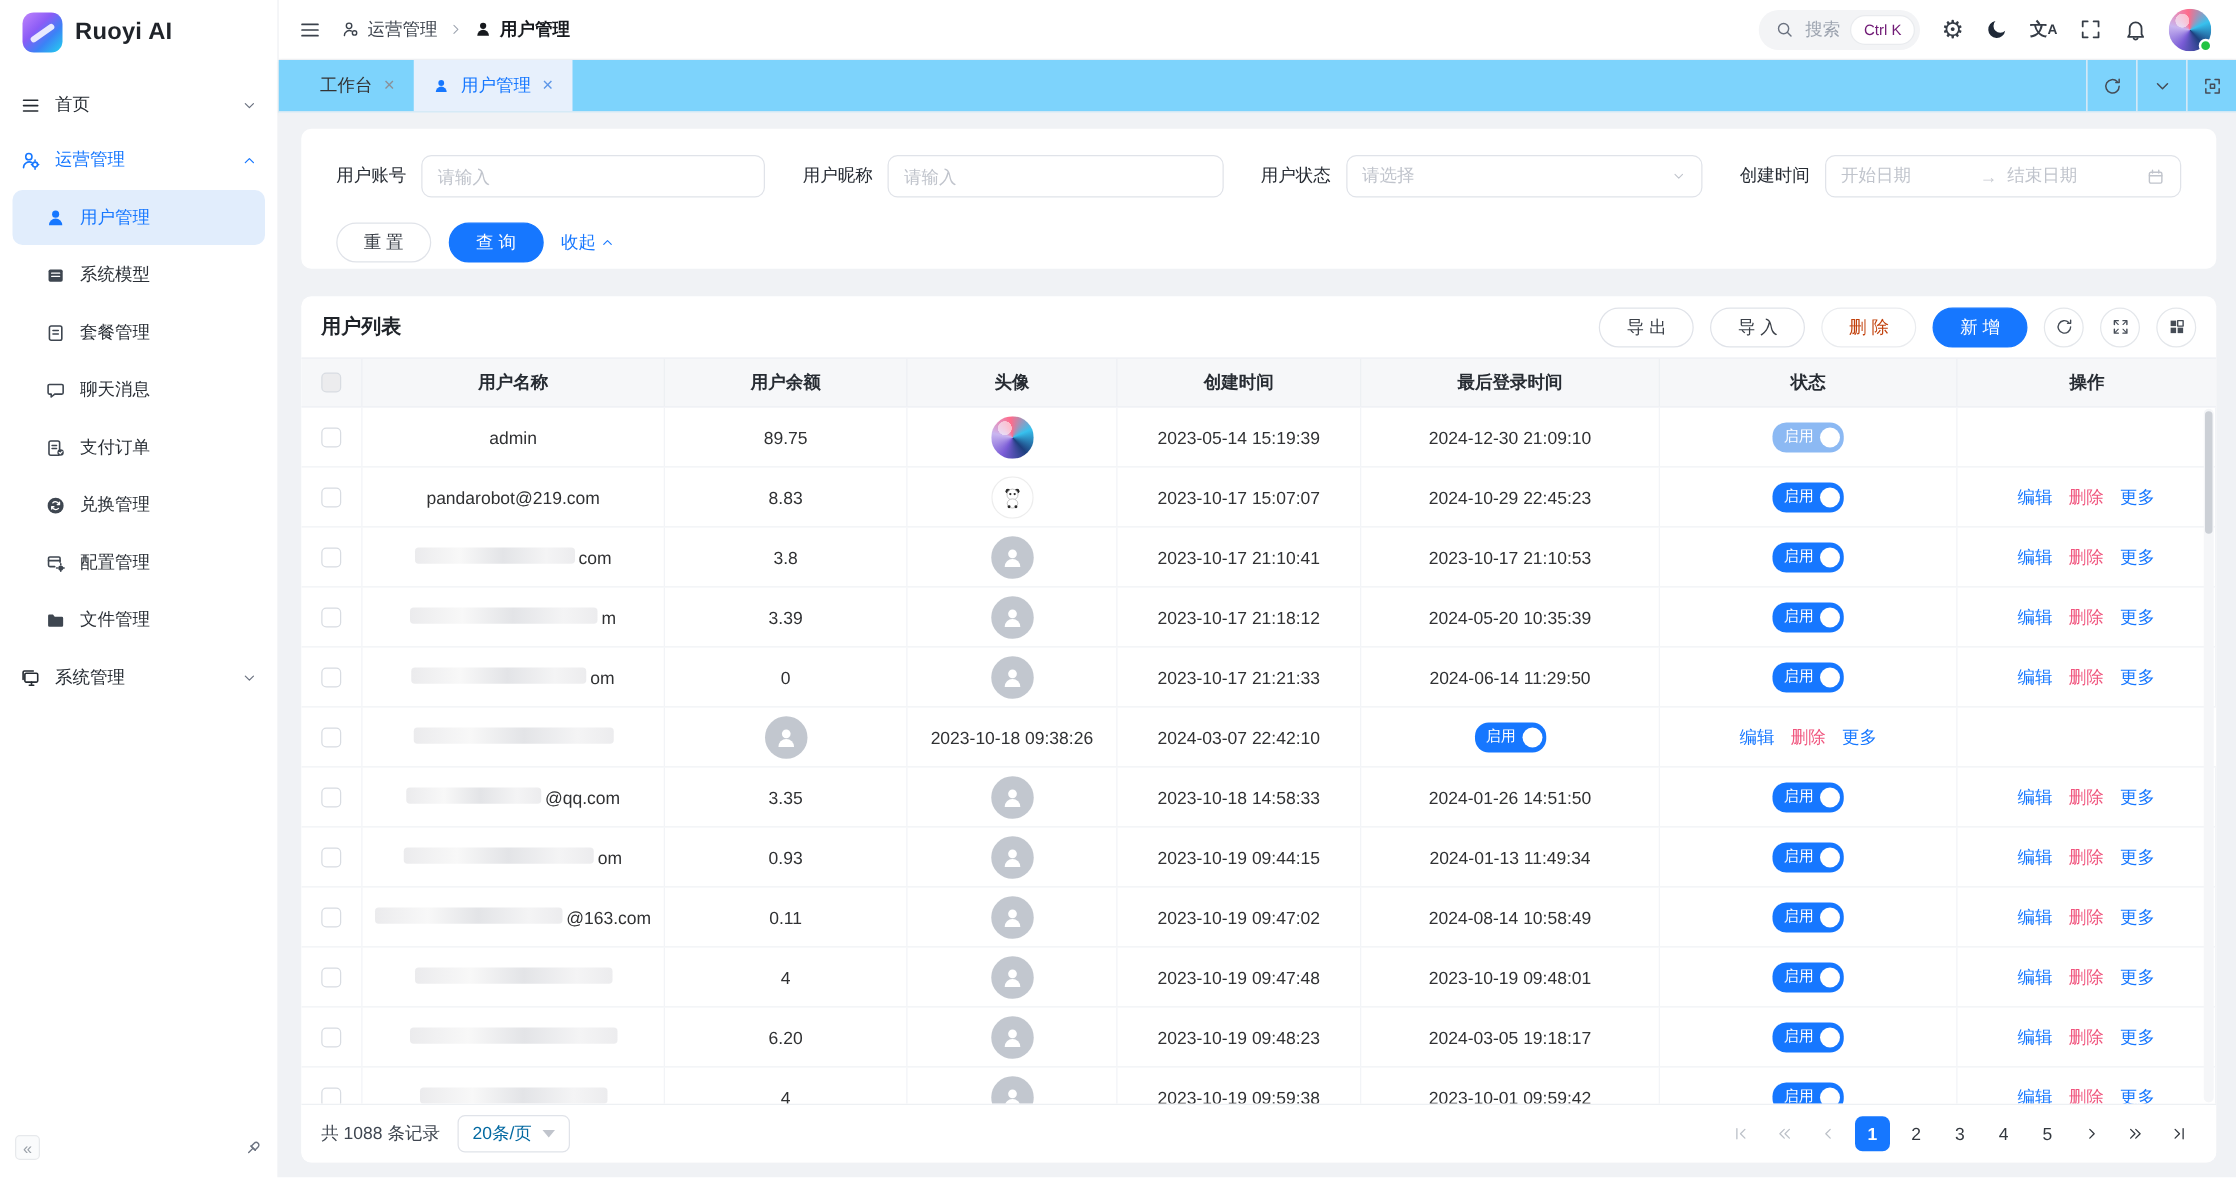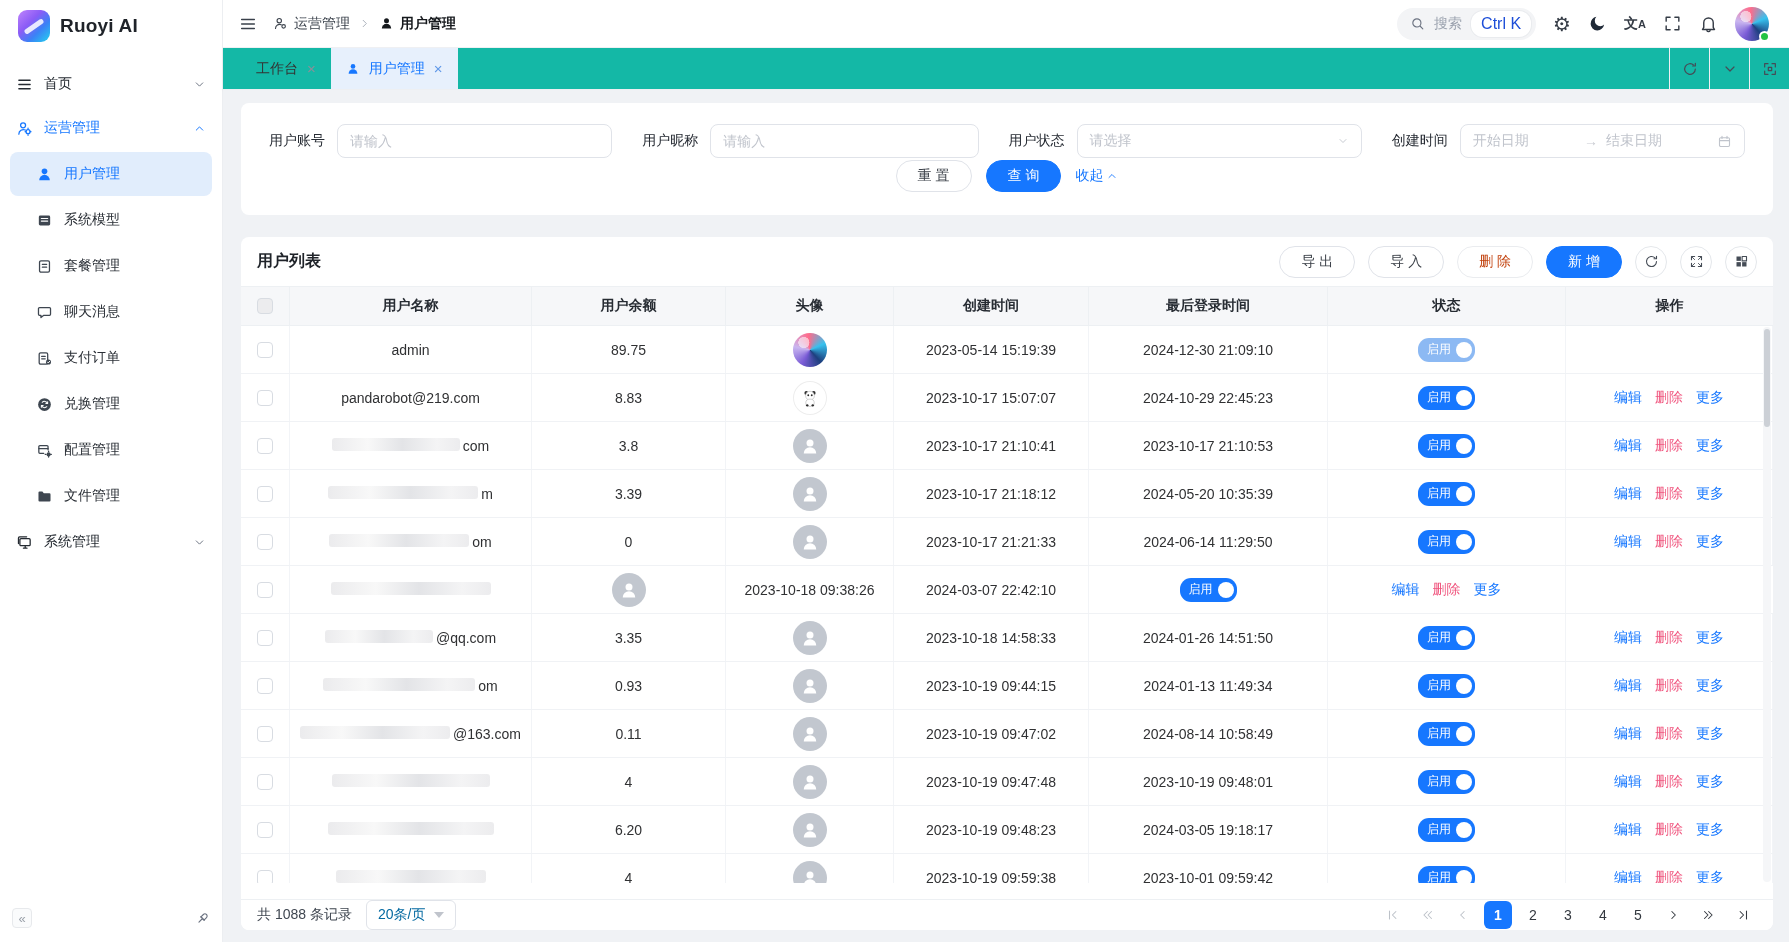--- a/index.html
+++ b/index.html
@@ -37,35 +37,35 @@
   .topbar { height:48px; flex:none; background:#fff; border-bottom:1px solid #f0f1f4; display:flex; align-items:center; gap:16px; padding:0 20px 0 16px; }
   .hamburger { width:18px; height:18px; color:#3a414b; cursor:pointer; }
   .crumbs { display:flex; align-items:center; gap:9px; }
   .crumb { display:flex; align-items:center; gap:6px; color:#3c434d; }
   .crumb.current { color:#16191d; font-weight:700; }
   .crumb .ic { width:15px; height:15px; }
   .crumb-sep { width:11px; height:11px; color:#9ca3af; }
   .topbar-right { margin-left:auto; display:flex; align-items:center; gap:17px; }
   .search-pill { height:32px; background:#f3f4f6; border-radius:16px; display:flex; align-items:center; gap:9px; padding:0 5px 0 13px; color:#9ca3af; cursor:pointer; }
   .search-ic { width:15px; height:15px; color:#6b7280; }
-  .kbd { background:#fff; border-radius:12px; padding:4px 10px; font-size:16px; color:#1d4ed8; box-shadow:0 0 0 1px #e9ebee; }
+  .kbd { background:#fff; border-radius:12px; padding:4px 10px; font-size:12px; color:#701a75; box-shadow:0 0 0 1px #e9ebee; }
   .hicon { color:#353c46; cursor:pointer; display:flex; align-items:center; }
   .hicon .ic { width:19px; height:19px; }
   .gear-glyph { font-size:20px; line-height:1; color:#353c46; }
   .lang-ic { font-size:14px; font-weight:700; color:#353c46; }
   .lang-ic i { font-style:normal; font-size:11px; }
   .avatar { width:34px; height:34px; border-radius:50%; background:#c2c7cf; position:relative; overflow:hidden; display:flex; align-items:center; justify-content:center; flex:none; }
   .avatar--panda { background:
       radial-gradient(circle at 32% 28%, rgba(255,255,255,.55) 0 16%, rgba(255,255,255,0) 17%),
       conic-gradient(from 210deg,#7a5cd6,#c9b6f0,#ff6b8a,#37c1ee,#1d3f7e,#7a5cd6); }
   .avatar-wrap { position:relative; cursor:pointer; }
   .online-dot { position:absolute; right:-1px; bottom:-1px; width:11px; height:11px; border-radius:50%; background:#23c343; border:2px solid #fff; }
 
   
-  .tabbar { height:42px; flex:none; background:#14b8a6; border-bottom:1px solid #edeff2; display:flex; align-items:stretch; padding-left:18px; box-shadow:0 1px 3px rgba(31,35,41,.04); }
+  .tabbar { height:42px; flex:none; background:#7dd3fc; border-bottom:1px solid #edeff2; display:flex; align-items:stretch; padding-left:18px; box-shadow:0 1px 3px rgba(31,35,41,.04); }
   .tab { display:flex; align-items:center; gap:9px; padding:0 15px; font-size:14px; color:#333; cursor:pointer; }
   .tab .ic { width:14px; height:14px; }
   .close-x { font-size:15px; color:#8a9099; line-height:1; }
   .close-x::before { content:"×"; }
   .tab.active { background:#e7f0fc; color:var(--accent); }
   .tab.active .close-x { color:#5e97e8; }
   .tab-tools { margin-left:auto; display:flex; align-items:stretch; }
   .tool { width:40px; display:flex; align-items:center; justify-content:center; border-left:1px solid #eef0f3; color:#454c56; cursor:pointer; }
   .tool .ic { width:16px; height:16px; }
 
@@ -77,21 +77,21 @@
   .ffield { display:flex; align-items:center; gap:12px; min-width:0; }
   .flabel { white-space:nowrap; color:#262b33; }
   .ctrl { flex:1; min-width:0; height:34px; border:1px solid #e0e3e9; border-radius:8px; background:#fff;
     display:flex; align-items:center; gap:8px; padding:0 12px; color:#c0c4cc; font-size:14px; }
   input.ctrl { outline:none; color:#303133; }
   input.ctrl::placeholder { color:#c0c4cc; }
   .ctrl .grow { flex:1; }
   .sel-chev { width:12px; height:12px; color:#c0c4cc; }
   .range-arrow { color:#c9ccd2; }
   .cal-ic { width:15px; height:15px; color:#c0c4cc; }
-  .fbtns { display:flex; justify-content:center; align-items:center; gap:14px; margin-top:2px; }
+  .fbtns { display:flex; justify-content:flex-start; align-items:center; gap:14px; margin-top:20px; }
   .btn { height:32px; padding:0 21px; border-radius:16px; border:1px solid #e0e3e9; background:#fff; color:#3b4048;
     font-size:14px; font-family:inherit; display:inline-flex; align-items:center; justify-content:center; cursor:pointer; white-space:nowrap; }
   .btn-primary { background:var(--accent); border-color:var(--accent); color:#fff; }
   .btn-disabled { color:#c2410c; border-color:#eaecef; }
   .link-collapse { color:var(--accent); display:flex; align-items:center; gap:3px; cursor:pointer; }
   .link-collapse .chev { color:var(--accent); width:12px; height:12px; }
 
   
   .table-card { margin-top:22px; background:#fff; border-radius:8px; height:693px; position:relative; overflow:hidden; display:flex; flex-direction:column; }
   .tc-head { height:49px; flex:none; display:flex; align-items:center; padding:0 16px; }
@@ -131,21 +131,21 @@
   .trow:nth-child(5) .smudge { width:140px; }
   .trow:nth-child(6) .smudge { width:160px; }
   .trow:nth-child(7) .smudge { width:108px; }
   .trow:nth-child(8) .smudge { width:152px; }
   .trow:nth-child(9) .smudge { width:150px; }
   .trow:nth-child(10) .smudge { width:158px; }
   .trow:nth-child(11) .smudge { width:166px; }
   .trow:nth-child(12) .smudge { width:150px; }
   .vscroll { position:absolute; right:2px; top:90px; bottom:48px; width:8px; background:#f5f6f8; border-radius:4px; }
   .vthumb { position:absolute; top:2px; left:1px; width:6px; height:98px; background:#ccd0d6; border-radius:3px; }
-  .tc-foot { margin-top:auto; height:31px; flex:none; border-top:1px solid #edf0f3; display:flex; align-items:center; padding:0 16px; color:#3f4650; background:#fff; position:relative; z-index:2; }
+  .tc-foot { margin-top:auto; height:47px; flex:none; border-top:1px solid #edf0f3; display:flex; align-items:center; padding:0 16px; color:#3f4650; background:#fff; position:relative; z-index:2; }
   .page-size { margin-left:14px; height:30px; border:1px solid #e0e3e9; border-radius:6px; display:flex; align-items:center; gap:9px; padding:0 11px; cursor:pointer; color:#0369a1; }
   .caret-down { width:0; height:0; border-left:5px solid transparent; border-right:5px solid transparent; border-top:6px solid #c0c4cc; }
   .pgs { margin-left:auto; display:flex; align-items:center; gap:7px; }
   .pg { min-width:28px; height:28px; border:none; background:transparent; border-radius:6px; font-family:inherit; font-size:14px;
     color:#33383f; display:flex; align-items:center; justify-content:center; cursor:pointer; }
   .pg .ic { width:14px; height:14px; }
   .pg.disabled { color:#bcc1c8; }
   .pg.active { background:var(--accent); color:#fff; font-weight:700; }
 </style>
 </head>

